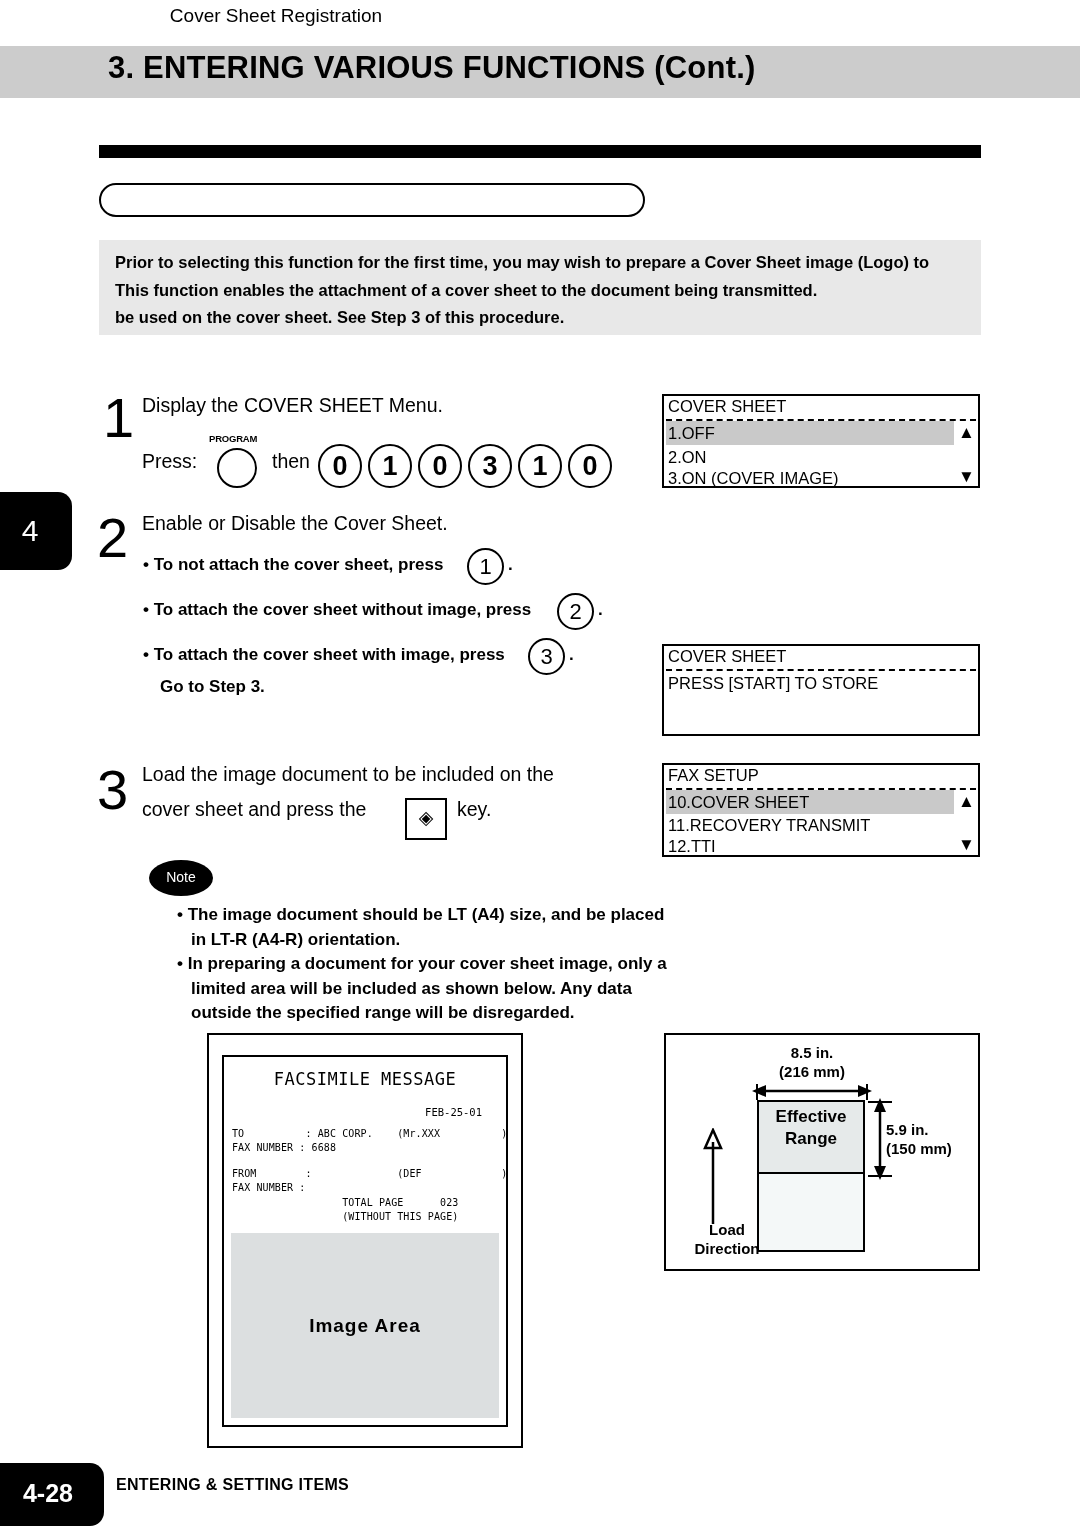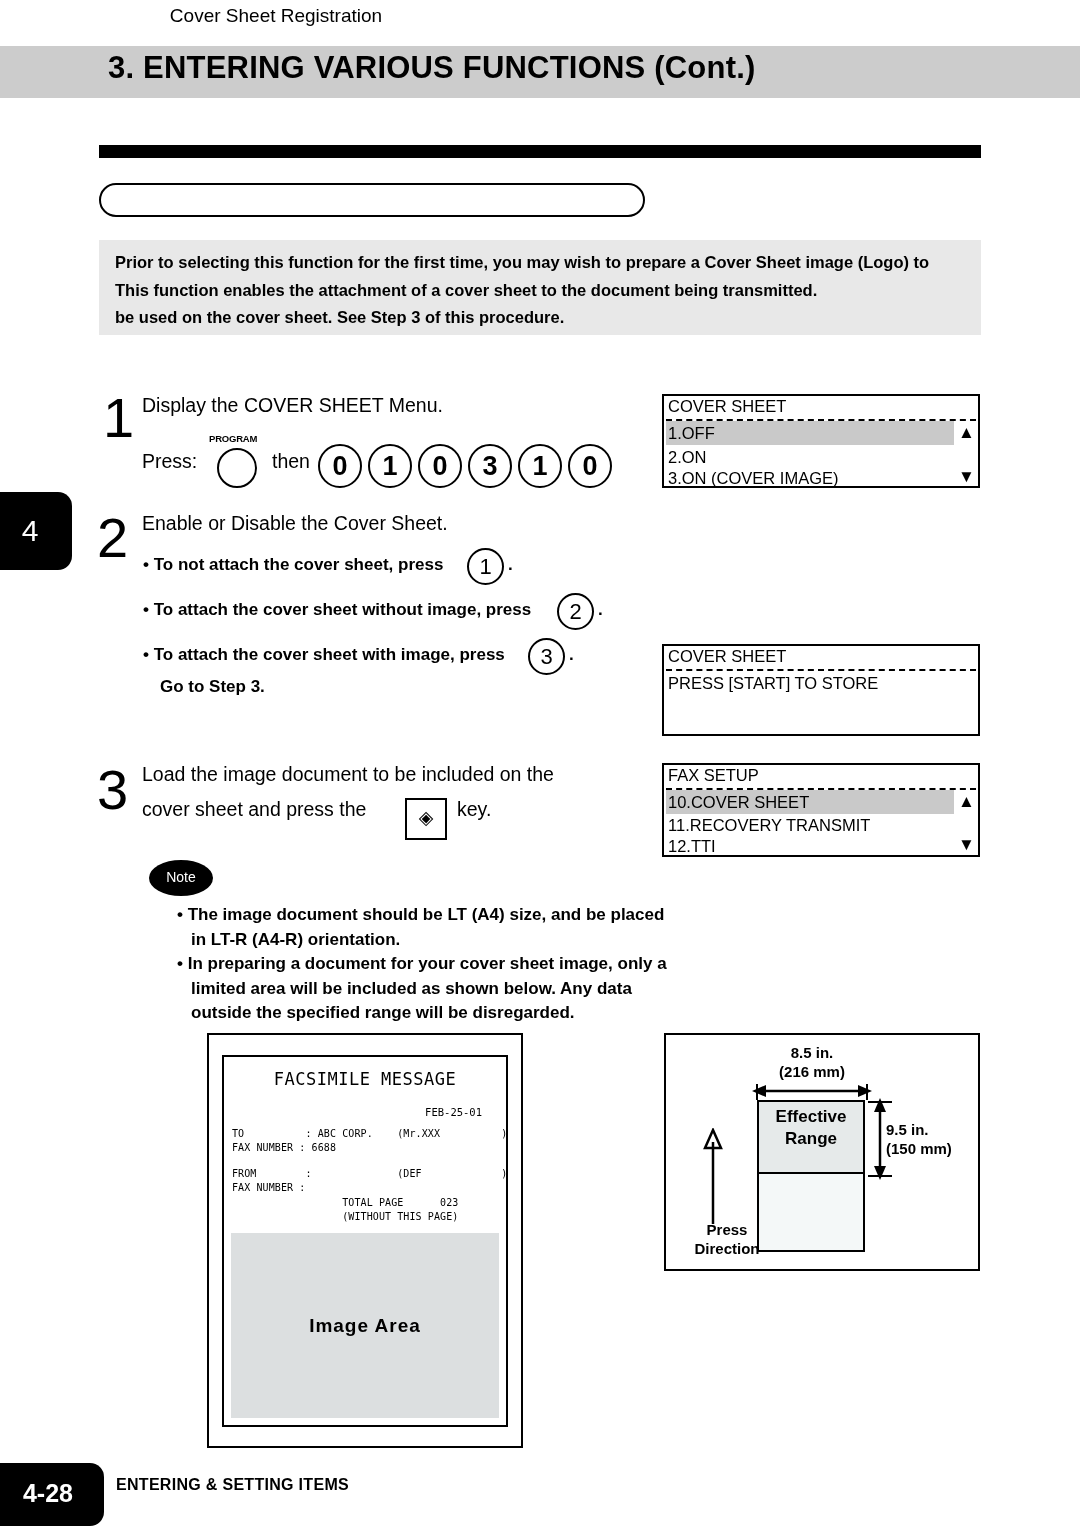--- a/index.html
+++ b/index.html
@@ -496,29 +496,29 @@
 
 <svg style="position:absolute; left:866px; top:1096px;" width="28" height="86">
   <line x1="14" y1="10" x2="14" y2="76" stroke="#000" stroke-width="2.5"></line>
   <polygon points="14,2 8,16 20,16" fill="#000"></polygon>
   <polygon points="14,84 8,70 20,70" fill="#000"></polygon>
   <line x1="2" y1="6" x2="26" y2="6" stroke="#000" stroke-width="2"></line>
   <line x1="2" y1="80" x2="26" y2="80" stroke="#000" stroke-width="2"></line>
 </svg>
 
 <div class="dim-label" style="left:886px; top:1120px; width:100px; text-align:left;">
-  <div>9.5 in.</div>
+  <div>5.9 in.</div>
   <div>(150  mm)</div>
 </div>
 
 <svg style="position:absolute; left:700px; top:1128px;" width="26" height="100">
   <line x1="13" y1="96" x2="13" y2="14" stroke="#000" stroke-width="2.5"></line>
   <polygon points="13,2 5,20 21,20" fill="none" stroke="#000" stroke-width="2.5"></polygon>
 </svg>
 
 <div class="dim-label" style="left:672px; top:1220px; width:110px;">
-  <div>Press</div>
+  <div>Load</div>
   <div>Direction</div>
 </div>
 
 <div class="footer-tab"></div>
 <div class="footer-page">4-28</div>
 <div class="footer-title">ENTERING  &amp;  SETTING  ITEMS</div>
 
 </body></html>

